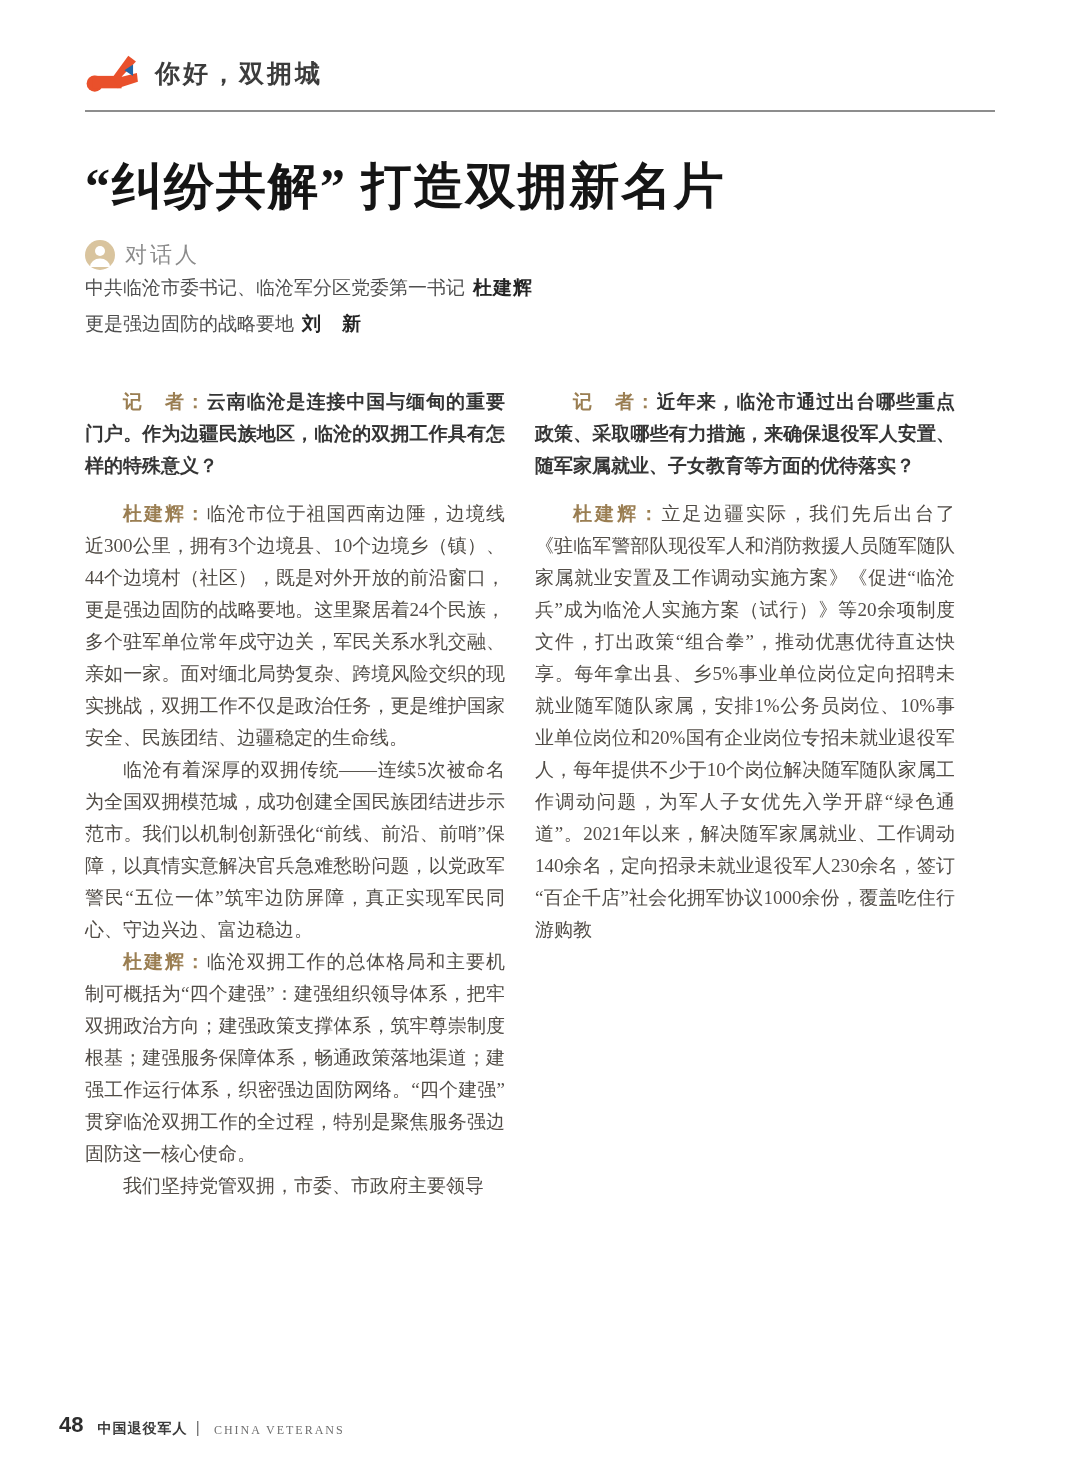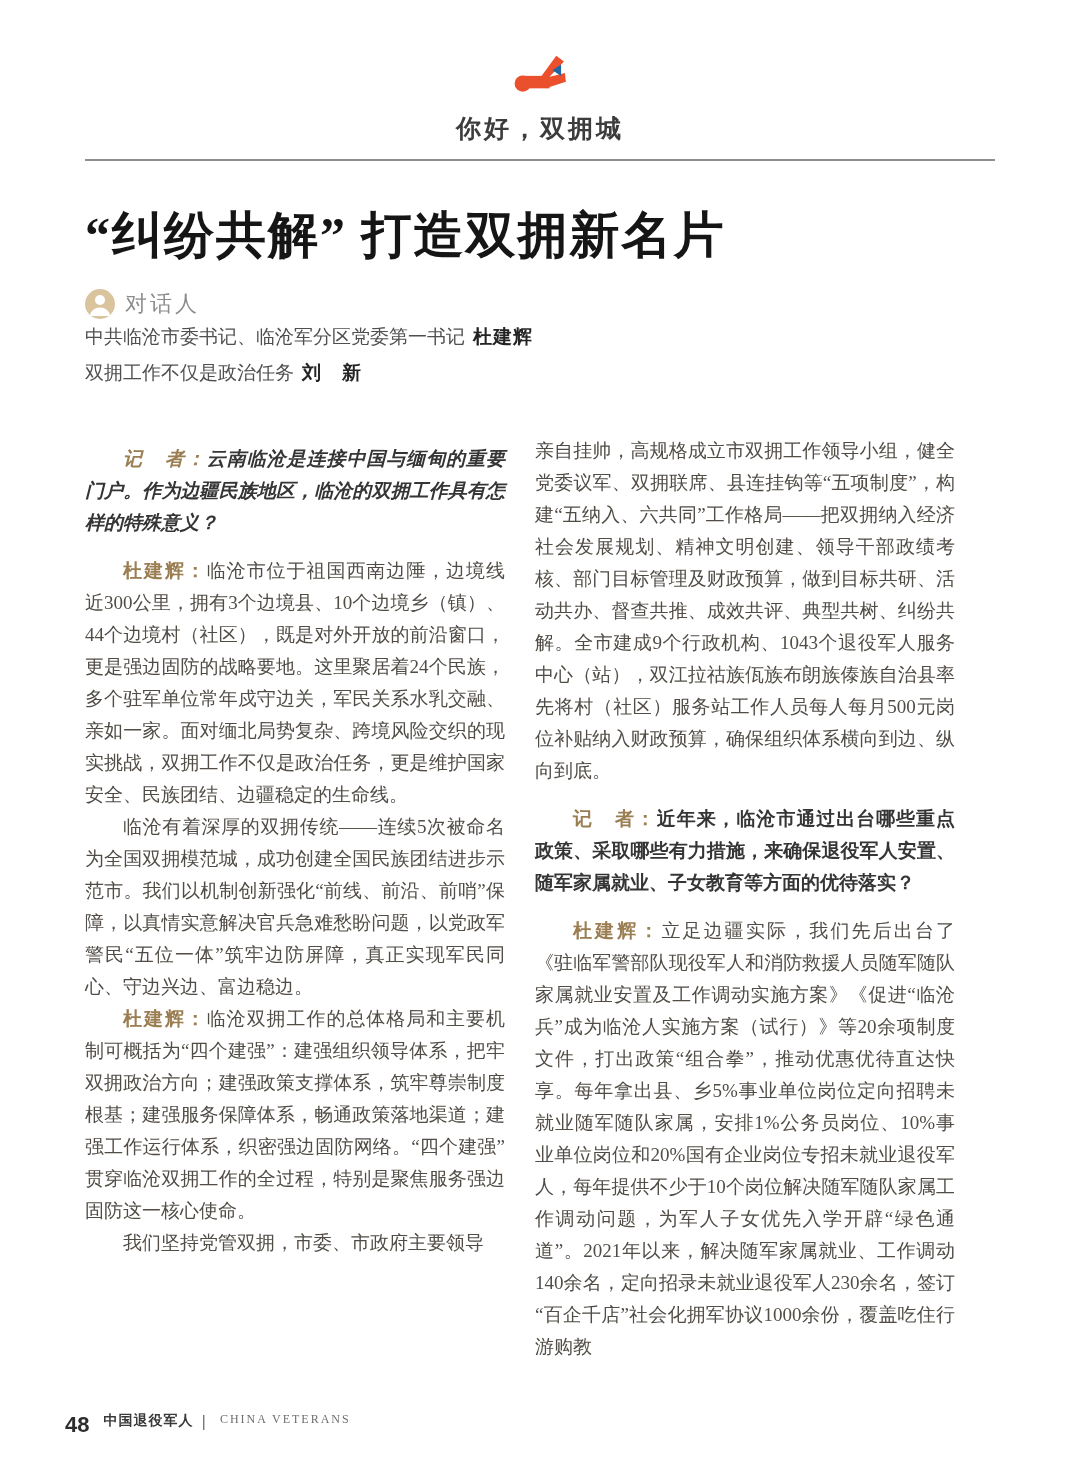--- a/index.html
+++ b/index.html
@@ -7,21 +7,21 @@
     width:1080px;height:1466px;
     background:#ffffff;
     position:relative;
     overflow:hidden;
     font-family:"Liberation Sans",sans-serif;
     -webkit-font-smoothing:antialiased;
   }
   .page{padding:0 85px;}
 
   
-  .mast{display:flex;align-items:center;gap:16px;padding-top:50px;flex-direction:column;}
+  .mast{display:flex;align-items:center;gap:16px;padding-top:50px;}
   .logo{width:54px;height:46px;flex:0 0 auto;}
   .brand{font-size:25px;font-weight:bold;color:#3c3c3c;letter-spacing:3px;}
   .mast-rule{border:none;border-top:2px solid #8d8d8d;margin:14px 0 0 0;}
 
   
   .title{
     font-family:"Liberation Serif","DejaVu Serif",serif;
     font-weight:900;font-size:50px;color:#151515;
     margin:44px 0 0 0;letter-spacing:2px;line-height:1.2;
   }
@@ -39,29 +39,29 @@
     font-family:"Liberation Serif","DejaVu Serif",serif;
     font-size:19px;line-height:32px;
     text-align:justify;color:#514c46;
   }
   .col p{margin:0;}
   p.q{
     font-family:"Liberation Sans",sans-serif;
     font-weight:bold;color:#353535;
     text-indent:2em;margin:16px 0;
   }
-  p.q:first-child{margin-top:8px;font-style:italic;}
+  p.q:first-child{margin-top:0;}
   p.ans{text-indent:2em;}
   p.cont{text-indent:0;}
   .gold{color:#9a7e52;font-weight:bold;letter-spacing:1px;}
 
   
   .footer{
-    position:absolute;left:65px;bottom:28px;
-    display:flex;align-items:flex-start;gap:14px;
+    position:absolute;left:59px;bottom:28px;
+    display:flex;align-items:flex-end;gap:14px;
   }
   .pageno{font-size:22px;font-weight:bold;color:#2d2d2d;}
   .mag-cn{font-size:14px;font-weight:bold;color:#3a3a3a;letter-spacing:1px;}
   .mag-sep{font-size:17px;color:#777;margin-left:-6px;}
   .mag-en{
     font-family:"Liberation Serif","DejaVu Serif",serif;
     font-size:12px;color:#6e6e6e;letter-spacing:2px;
   }
 </style>
 </head>
@@ -91,36 +91,35 @@
       </svg>
     </div>
     <span class="dialog-label">对话人</span>
   </div>
 
   <div class="speakers">
     <div>
       <span>中共临沧市委书记、临沧军分区党委第一书记</span><span class="speaker-name">杜建辉</span>
     </div>
     <div>
-      <span>双拥工作不仅是政治任务</span><span class="speaker-name">刘　新</span>
+      <span>更是强边固防的战略要地</span><span class="speaker-name">刘　新</span>
     </div>
   </div>
 
   <div class="columns">
 
     <div class="col">
       <p class="q"><span class="gold">记　者：</span><span>云南临沧是连接中国与缅甸的重要门户。作为边疆民族地区，临沧的双拥工作具有怎样的特殊意义？</span></p>
       <p class="ans"><span class="gold">杜建辉：</span><span>临沧市位于祖国西南边陲，边境线近300公里，拥有3个边境县、10个边境乡（镇）、44个边境村（社区），既是对外开放的前沿窗口，更是强边固防的战略要地。这里聚居着24个民族，多个驻军单位常年戍守边关，军民关系水乳交融、亲如一家。面对缅北局势复杂、跨境风险交织的现实挑战，双拥工作不仅是政治任务，更是维护国家安全、民族团结、边疆稳定的生命线。</span></p>
       <p class="ans"><span>临沧有着深厚的双拥传统——连续5次被命名为全国双拥模范城，成功创建全国民族团结进步示范市。我们以机制创新强化“前线、前沿、前哨”保障，以真情实意解决官兵急难愁盼问题，以党政军警民“五位一体”筑牢边防屏障，真正实现军民同心、守边兴边、富边稳边。</span></p>
       <p class="ans"><span class="gold">杜建辉：</span><span>临沧双拥工作的总体格局和主要机制可概括为“四个建强”：建强组织领导体系，把牢双拥政治方向；建强政策支撑体系，筑牢尊崇制度根基；建强服务保障体系，畅通政策落地渠道；建强工作运行体系，织密强边固防网络。“四个建强”贯穿临沧双拥工作的全过程，特别是聚焦服务强边固防这一核心使命。</span></p>
       <p class="ans"><span>我们坚持党管双拥，市委、市政府主要领导</span></p>
     </div>
 
     <div class="col">
-      <p class="cont"><span>亲自挂帅，高规格成立市双拥工作领导小组，健全党委议军、双拥联席、县连挂钩等“五项制度”，构建“五纳入、六共同”工作格局——把双拥纳入经济社会发展规划、精神文明创建、领导干部政绩考核、部门目标管理及财政预算，做到目标共研、活动共办、督查共推、成效共评、典型共树、纠纷共解。全市建成9个行政机构、1043个退役军人服务中心（站），双江拉祜族佤族布朗族傣族自治县率先将村（社区）服务站工作人员每人每月500元岗位补贴纳入财政预算，确保组织体系横向到边、纵向到底。</span></p>
       <p class="q"><span class="gold">记　者：</span><span>近年来，临沧市通过出台哪些重点政策、采取哪些有力措施，来确保退役军人安置、随军家属就业、子女教育等方面的优待落实？</span></p>
       <p class="ans"><span class="gold">杜建辉：</span><span>立足边疆实际，我们先后出台了《驻临军警部队现役军人和消防救援人员随军随队家属就业安置及工作调动实施方案》《促进“临沧兵”成为临沧人实施方案（试行）》等20余项制度文件，打出政策“组合拳”，推动优惠优待直达快享。每年拿出县、乡5%事业单位岗位定向招聘未就业随军随队家属，安排1%公务员岗位、10%事业单位岗位和20%国有企业岗位专招未就业退役军人，每年提供不少于10个岗位解决随军随队家属工作调动问题，为军人子女优先入学开辟“绿色通道”。2021年以来，解决随军家属就业、工作调动140余名，定向招录未就业退役军人230余名，签订“百企千店”社会化拥军协议1000余份，覆盖吃住行游购教</span></p>
     </div>
 
   </div>
 </div>
 
 <div class="footer">
   <span class="pageno">48</span>
   <span class="mag-cn">中国退役军人</span>

